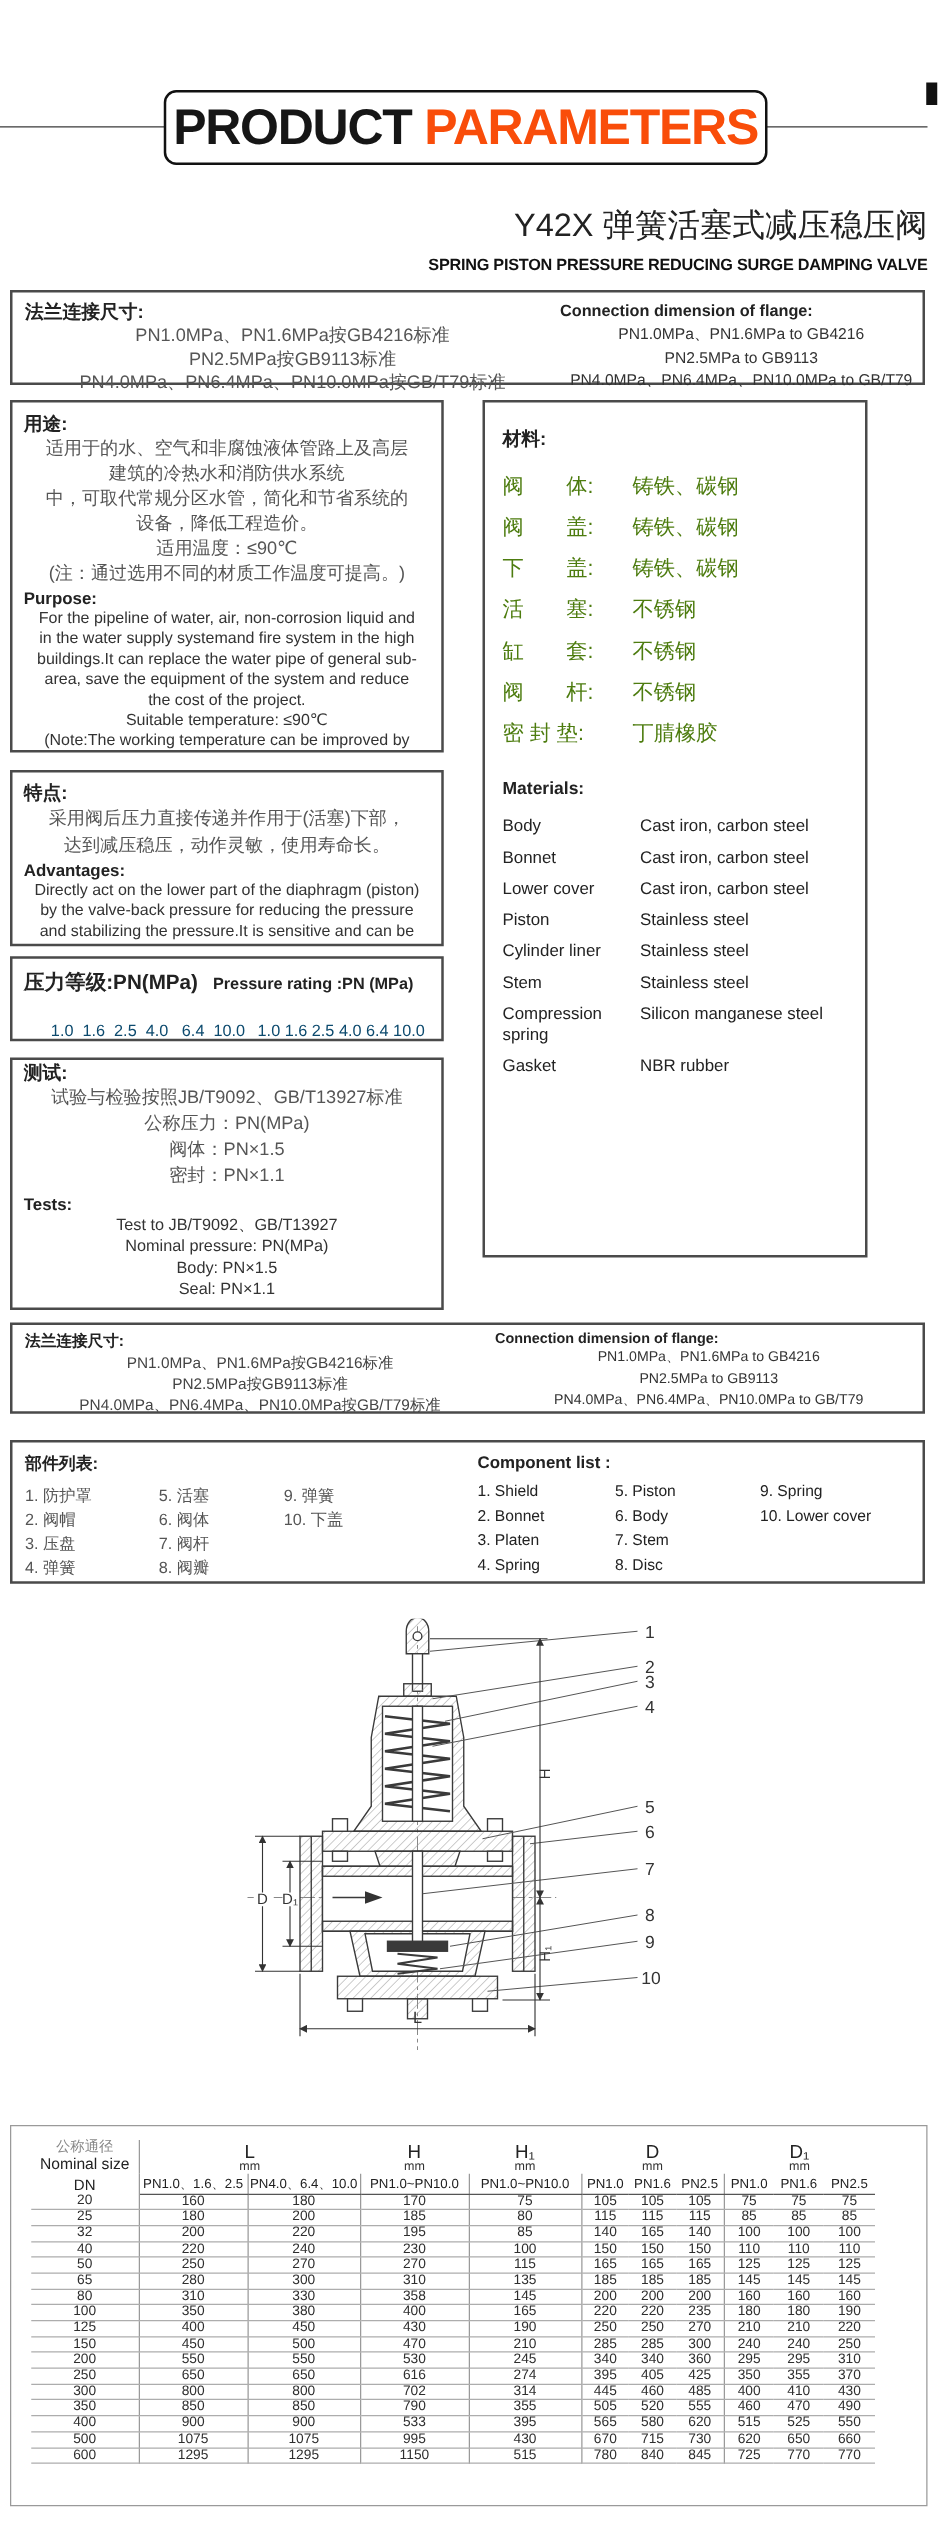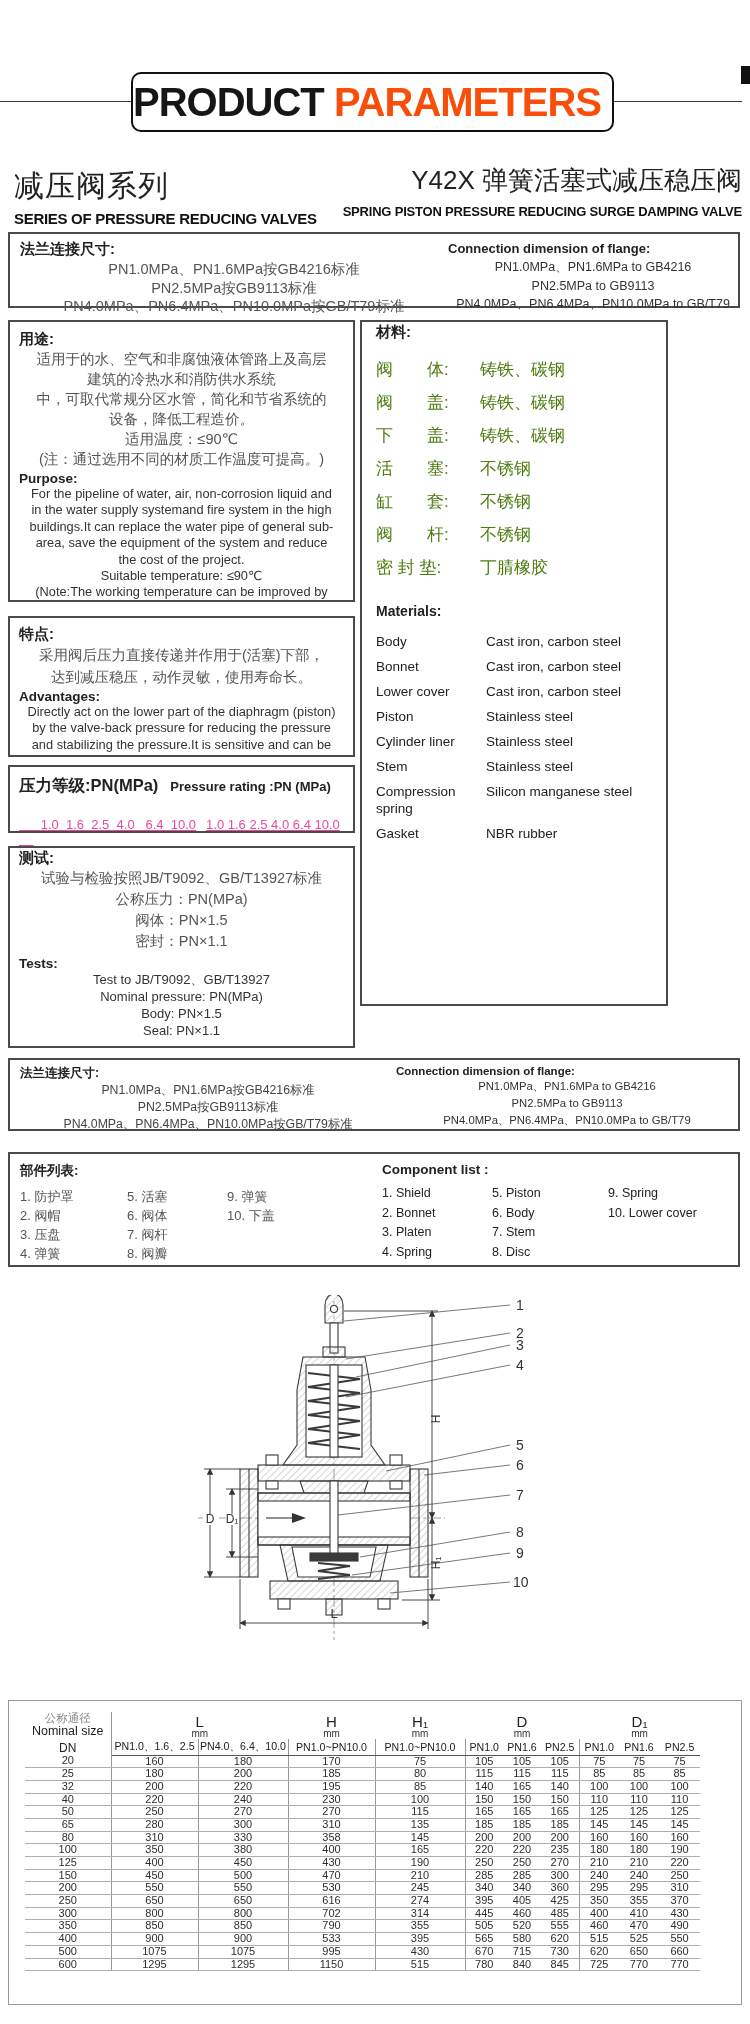--- a/index.html
+++ b/index.html
@@ -2,21 +2,21 @@
 <html><head>
 <meta charset="utf-8">
 <style>
   * { margin:0; padding:0; box-sizing:border-box; }
   body { background:#fff; font-family:"Liberation Sans","DejaVu Sans",sans-serif; }
   .page { position:relative; width:750px; height:2024px; background:#fff; overflow:hidden; color:#222; }
 
   
   .hdr-box { position:absolute; left:131px; top:72px; width:483px; height:60px;
     border:2px solid #111; border-radius:10px; background:#fff; z-index:2;
-    display:flex; align-items:center; 
+    display:flex; align-items:center; justify-content:center;
     font-size:40px; font-weight:700; letter-spacing:-1px; white-space:pre; }
   .hdr-line { position:absolute; height:1px; background:#3a3a3a; top:101px; z-index:1; }
   .hdr-line.left { left:0; width:133px; }
   .hdr-line.right { left:612px; width:130px; }
   .hdr-sq { position:absolute; left:741px; top:66px; width:9px; height:18px; background:#111; }
   .t-orange { color:#f94d0a; }
   .t-black { color:#161616; }
 
   
   .series { position:absolute; left:14px; top:166px; }
@@ -41,42 +41,42 @@
   .flange1 .c-right .pre { font-size:12.5px; color:#333; line-height:18.5px; }
 
   
   .purpose { left:8px; top:320px; width:347px; height:282px; padding:8px 9px; overflow:hidden; }
   .purpose .b-title.cn { font-size:15px; }
   .purpose .cn-text { font-size:14.5px; color:#555; line-height:20px; }
   .purpose .b-title.en { font-size:13.5px; margin-top:2px; }
   .purpose .en-text { font-size:12.8px; color:#333; line-height:16.4px; }
 
   
-  .materials { left:360px; top:320px; width:308px; height:686px; padding:1px 14px; }
+  .materials { left:386px; top:320px; width:308px; height:686px; padding:20px 14px; }
   .materials .b-title.cn { font-size:15px; }
   .mat-cn-rows { margin-top:18px; }
   .mat-row { height:33px; line-height:20px; font-size:17px; color:#4d7c0f; }
   .mat-label { display:inline-block; width:104px; }
   .materials .b-title.en { font-size:14px; margin-top:12px; margin-bottom:14px; }
   .mat-row-en { display:flex; align-items:flex-start; margin-bottom:8px; font-size:13.5px; color:#222; line-height:17px; }
   .mat-label-en { width:110px; flex:0 0 110px; }
 
   
   .advant { left:8px; top:616px; width:347px; height:141px; padding:7px 9px; overflow:hidden; }
   .advant .b-title.cn { font-size:15px; }
   .advant .cn-text { font-size:14.5px; color:#555; line-height:22px; }
   .advant .b-title.en { font-size:13.5px; margin-top:1px; }
   .advant .en-text { font-size:12.8px; color:#333; line-height:16.4px; }
 
   
   .pressure { left:8px; top:765px; width:347px; height:68px; padding:8px 9px; }
   .pressure .row1 { display:flex; align-items:baseline; }
   .pressure .cn-t { font-size:16.5px; font-weight:700; }
   .pressure .en-t { font-size:13px; font-weight:700; margin-left:12px; }
-  .pressure .row2 { margin-top:5px; font-size:13px; color:#ec4899; white-space:pre;text-decoration:underline; }
+  .pressure .row2 { margin-top:5px; font-size:13px; color:#0c4a6e; white-space:pre; }
   .pressure .row2 .g2 { margin-left:10px; letter-spacing:0; }
 
   
   .tests { left:8px; top:846px; width:347px; height:202px; padding:1px 9px; }
   .tests .b-title.cn { font-size:15px; }
   .tests .cn-text { font-size:14.5px; color:#555; line-height:21px; }
   .tests .b-title.en { font-size:13.5px; margin-top:4px; }
   .tests .en-text { font-size:13px; color:#333; line-height:17px; }
 
   
@@ -125,24 +125,20 @@
 </head>
 <body>
 
 <div class="page">
 
   <div class="hdr-line left"></div>
   <div class="hdr-line right"></div>
   <div class="hdr-sq"></div>
   <div class="hdr-box"><span class="t-black">PRODUCT </span><span class="t-orange">PARAMETERS</span></div>
 
-  <div class="series">
-    <div class="cn">减压阀系列</div>
-    <div class="en">SERIES OF PRESSURE REDUCING VALVES</div>
-  </div>
   <div class="model">
     <div class="cn">Y42X  弹簧活塞式减压稳压阀</div>
     <div class="en">SPRING PISTON PRESSURE REDUCING SURGE DAMPING  VALVE</div>
   </div>
 
   <div class="box flange1">
     <div class="c-left">
       <div class="b-title">法兰连接尺寸:</div>
       <div class="pre">PN1.0MPa、PN1.6MPa按GB4216标准
 PN2.5MPa按GB9113标准

